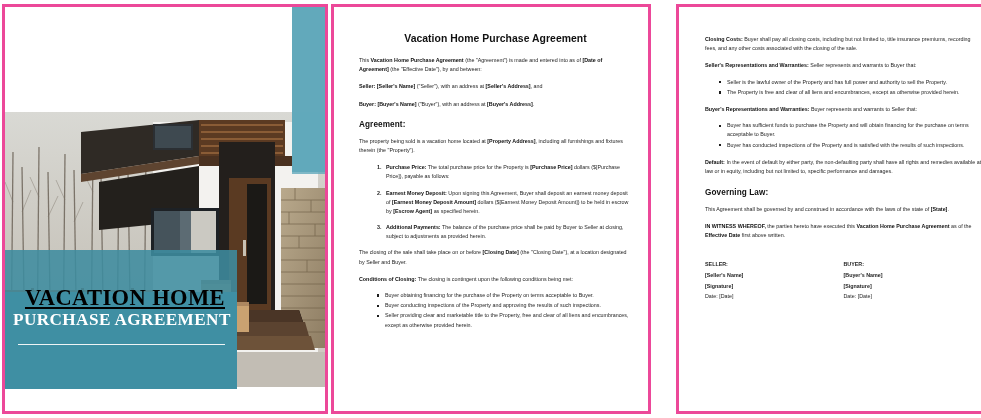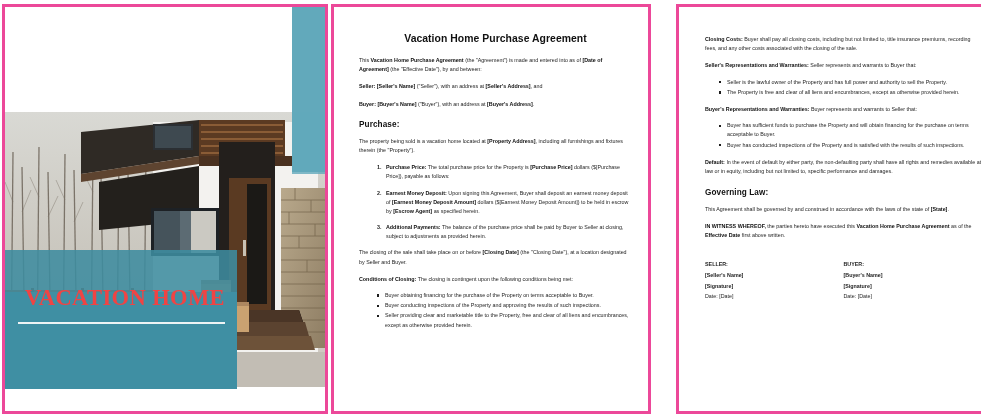--- a/index.html
+++ b/index.html
@@ -88,23 +88,24 @@
     left: 0; right: 0; top: 0; bottom: 0;
     padding: 36px 12px 0 10px;
     box-sizing: border-box;
     text-align: right;
   }
   .cover-title-1 {
     font-family: "Liberation Serif", serif;
     font-weight: bold;
     font-size: 22.5px;
     letter-spacing: 0.4px;
-    color: #ef4444;
+    color: #000000;
     line-height: 1.04;
     white-space: nowrap;
+    text-decoration: underline;
   }
   .cover-title-2 {
     font-family: "Liberation Serif", serif;
     font-weight: bold;
     font-size: 17.2px;
     letter-spacing: 0.4px;
     color: #ffffff;
     line-height: 1.25;
     white-space: nowrap;
   }
@@ -367,20 +368,21 @@
       </div>
 
       <div class="cover-accent-bar"></div>
       <div class="cover-accent-bar overlap"></div>
 
       <div class="cover-title-block"></div>
       <div class="cover-title-block solidpart"></div>
 
       <div class="cover-title-inner" style="top:243px;height:139px;position:absolute;left:-2px;width:234px;">
         <div class="cover-title-1">VACATION HOME</div>
+        <div class="cover-title-2">PURCHASE AGREEMENT</div>
         <div class="cover-rule"></div>
       </div>
 
     </div>
   </div>
 
   <div class="page" id="page-two">
     <div class="doc-body">
 
       <h1 class="doc-title">Vacation Home Purchase Agreement</h1>
@@ -392,21 +394,21 @@
       <p class="para">
         <b>Seller:</b>
         <b>[Seller's Name]</b><span> ("Seller"), with an address at </span><b>[Seller's Address]</b><span>, and</span>
       </p>
 
       <p class="para">
         <b>Buyer:</b>
         <b>[Buyer's Name]</b><span> ("Buyer"), with an address at </span><b>[Buyer's Address]</b><span>.</span>
       </p>
 
-      <div class="h2">Purchase:</div>
+      <div class="h2">Agreement:</div>
 
       <p class="para">
         <span>The property being sold is a vacation home located at </span><b>[Property Address]</b><span>, including all furnishings and fixtures therein (the "Property").</span>
       </p>
 
       <ol class="numlist">
         <li>
           <b>Purchase Price:</b><span> The total purchase price for the Property is </span><b>[Purchase Price]</b><span> dollars ($[Purchase Price]), payable as follows:</span>
         </li>
         <li>

